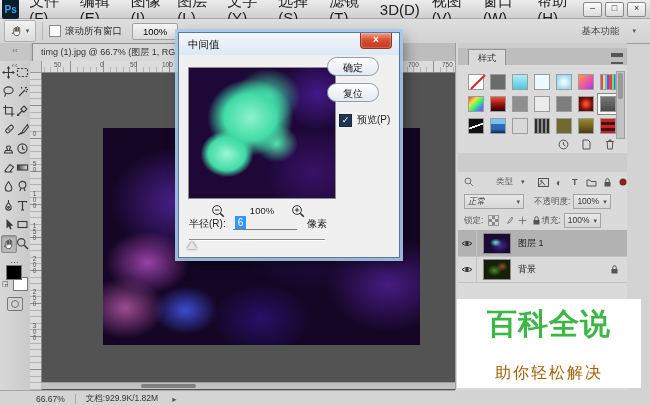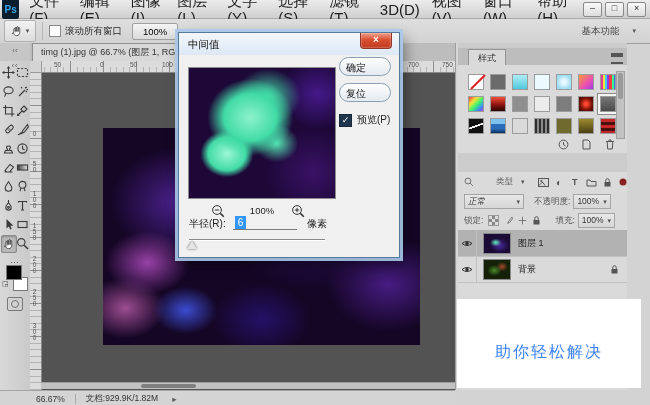--- a/index.html
+++ b/index.html
@@ -128,41 +128,41 @@
 
   
   .i-checker{width:9px;height:9px;background:
      linear-gradient(45deg,#888 25%,transparent 25%,transparent 75%,#888 75%),
      linear-gradient(45deg,#888 25%,#ddd 25%,#ddd 75%,#888 75%);background-size:6px 6px;background-position:0 0,3px 3px;border:1px solid #999;}
 
   
   .watermark{left:457px;top:299px;width:184px;height:89px;background:#ffffff;z-index:40;
     display:flex;flex-direction:column;align-items:center;justify-content:center;}
   .wm-title{font-size:30px;font-weight:bold;letter-spacing:1px;}
-  .wm-sub{font-size:16px;color:#3b82f6;margin-top:18px;letter-spacing:2px;}
+  .wm-sub{font-size:16px;color:#a16207;margin-top:18px;letter-spacing:2px;}
 
   
   .dialog{left:178px;top:32px;width:220px;height:224px;background:#f0f0f0;z-index:50;
     border:1px solid #56799c;box-shadow:0 0 0 3px rgba(168,202,232,.9),4px 6px 14px rgba(0,0,0,.45);}
   .dlg-title{position:absolute;left:0;top:0;width:100%;height:22px;
     background:linear-gradient(#f3f7fc,#dce8f4);}
   .dlg-title-text{position:absolute;left:9px;top:5px;font-size:10.5px;color:#111;}
   .dlg-close{position:absolute;right:7px;top:0;width:30px;height:15px;border:1px solid #903828;border-top:none;
     border-radius:0 0 4px 4px;background:linear-gradient(#f0a28e,#d94f30 45%,#c03a1e);
     color:#fff;font-size:10px;font-weight:bold;text-align:center;line-height:13px;box-shadow:inset 0 0 2px rgba(255,255,255,.7);}
   .dlg-preview{position:absolute;left:9px;top:34px;width:146px;height:130px;border:1px solid #8c8c8c;background:
       radial-gradient(58px 52px at 42% 38%,#8df2cc 0%,#41dba6 45%,rgba(65,219,166,0) 74%),
       radial-gradient(34px 30px at 26% 66%,#9cf6d6 0%,#41dba6 55%,rgba(65,219,166,0) 78%),
       radial-gradient(30px 26px at 60% 58%,#55e6b4 0%,rgba(85,230,180,0) 72%),
       radial-gradient(44px 38px at 54% 22%,#45dfaa 0%,rgba(69,223,170,0) 74%),
       radial-gradient(60px 55px at 85% 80%,#3a1266 0%,rgba(58,18,102,0) 80%),
       radial-gradient(50px 45px at 88% 20%,#45198a 0%,rgba(69,25,138,0) 78%),
       #1d0838;}
-  .dlg-btn{position:absolute;left:160px;width:52px;height:19px;border:1px solid #8ba0b4;border-radius:10px;
-    background:linear-gradient(#fdfdfd,#e4eaf0);font-size:10px;text-align:left;line-height:18px;color:#111;}
+  .dlg-btn{position:absolute;left:148px;width:52px;height:19px;border:1px solid #8ba0b4;border-radius:10px;
+    background:linear-gradient(#fdfdfd,#e4eaf0);font-size:10px;text-align:center;line-height:18px;color:#111;}
   .dlg-check{position:absolute;left:160px;top:80px;display:flex;align-items:center;gap:5px;font-size:10px;}
   .checkbox-on{width:11px;height:11px;background:#20364e;border:1px solid #16283c;color:#fff;font-size:9px;
     line-height:11px;text-align:center;}
   .mag{position:absolute;top:171px;width:16px;height:15px;}
   .dlg-zoomtext{position:absolute;top:172px;left:58px;width:50px;text-align:center;font-size:9.5px;color:#222;}
   .radius-label{position:absolute;left:10px;top:184px;font-size:10px;color:#222;}
   .radius-value{position:absolute;left:56px;top:183px;min-width:9px;padding:0 1px;background:#3297fd;color:#fff;
     font-size:10px;line-height:13px;text-align:center;}
   .radius-underline{position:absolute;left:54px;top:196px;width:64px;border-bottom:1px solid #7c7c7c;}
   .radius-unit{position:absolute;left:128px;top:184px;font-size:10px;color:#222;}
@@ -525,21 +525,21 @@
           <svg width="9" height="9" viewBox="0 0 13 13">
             <path d="M6.5 1v11M1 6.5h11" stroke="#555"></path>
           </svg>
         </span>
       <span class="picon" style="position:static;margin-left:5px;">
           <svg width="9" height="11" viewBox="0 0 9 11">
             <rect x="1.5" y="5" width="6" height="4.5" fill="#555"></rect>
             <path d="M2.8 5V3.4a1.7 1.7 0 013.4 0V5" fill="none" stroke="#555"></path>
           </svg>
         </span>
-      <span style="margin-left:14px;color:#555;text-align:right;">填充:</span>
+      <span style="color:#555;text-align:right;">填充:</span>
       <span class="lp-select" style="margin-left:3px;">
         <span>100%</span>
         <span class="caret">▾</span>
       </span>
     </div>
 
     <div class="layerrow sel" style="top:58px;">
       <div class="eyebox">
         <svg width="12" height="9" viewBox="0 0 12 9">
             <path d="M1 4.5Q6 .5 11 4.5 6 8.5 1 4.5z" fill="none" stroke="#333"></path>
@@ -595,20 +595,21 @@
       <span>
           <svg width="10" height="11" viewBox="0 0 10 11">
             <path d="M1 2.5h8M4 2.5V1h2v1.5M2.2 2.5l.5 7.5h4.6l.5-7.5" fill="none" stroke="#555"></path>
           </svg>
         </span>
     </div>
   </div>
 </div>
 
 <div class="abs watermark">
+  <div class="wm-title" id="wm-title" style="color: rgb(59, 183, 67);">百科全说</div>
   <div class="wm-sub">助你轻松解决</div>
 </div>
 
 <div class="abs dialog">
   <div class="dlg-title">
     <span class="dlg-title-text">中间值</span>
     <div class="dlg-close">×</div>
   </div>
   <div class="dlg-preview"></div>
 

